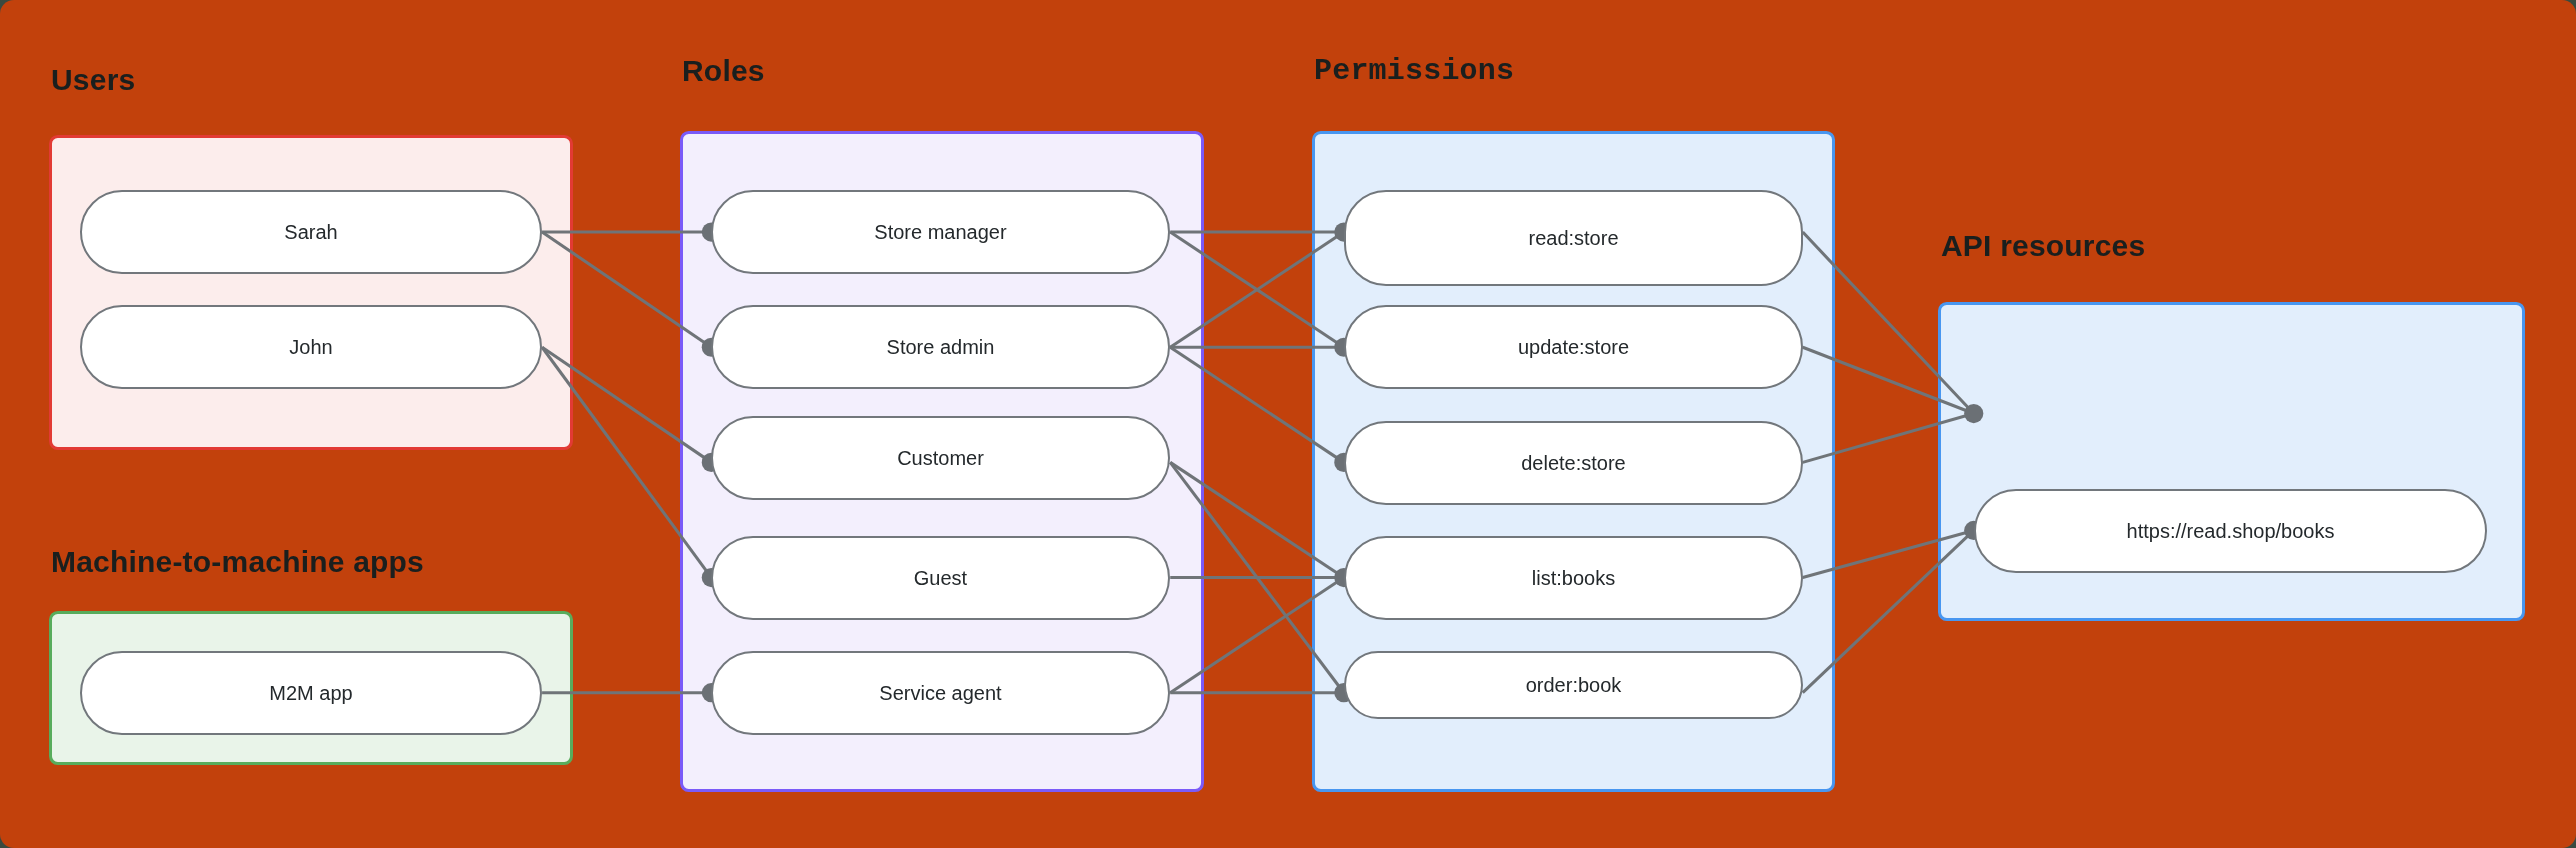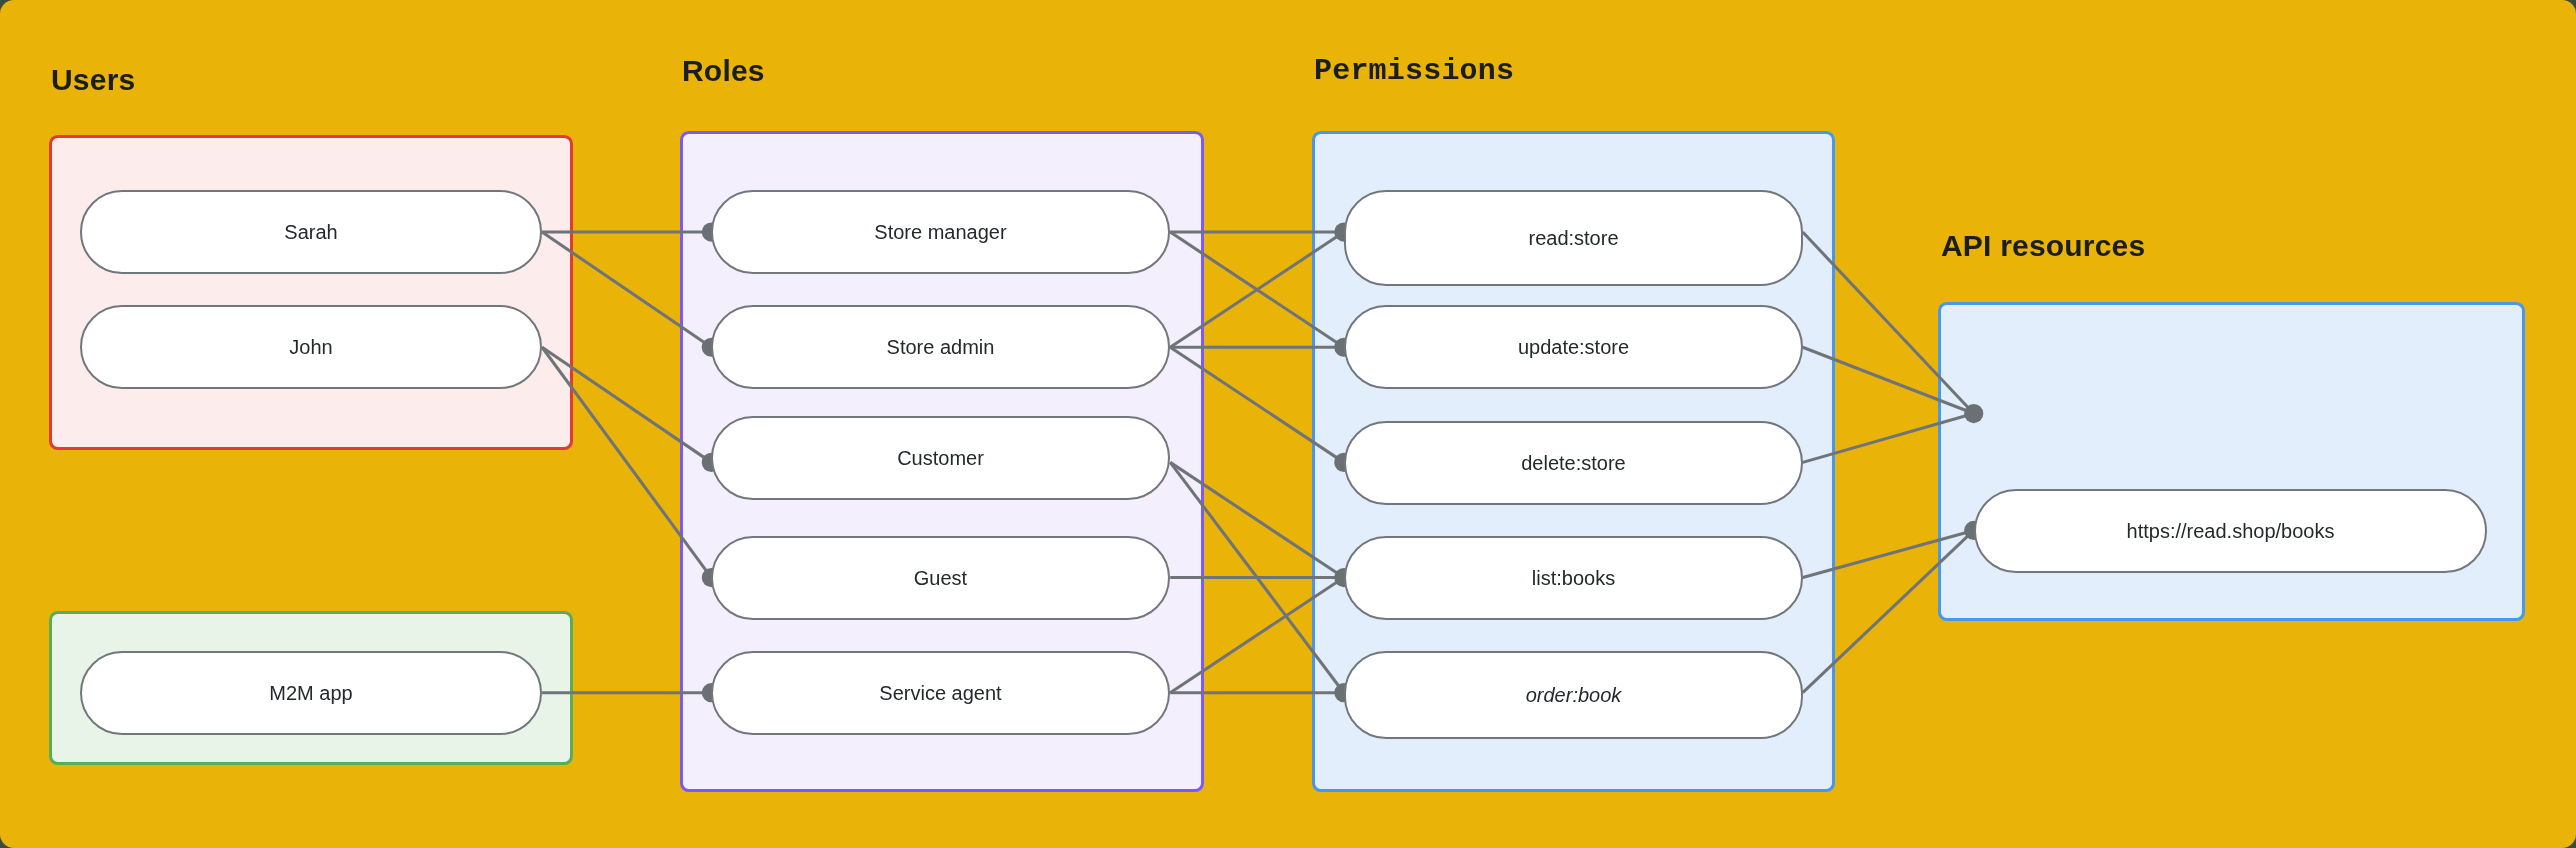--- a/index.html
+++ b/index.html
@@ -5,21 +5,21 @@
   html,body{margin:0;padding:0;}
   body{
     background:#3a4a40;
     width:2576px;height:848px;
     font-family:"Liberation Sans","DejaVu Sans",sans-serif;
     overflow:hidden;
   }
   .surface{
     position:relative;
     width:2576px;height:848px;
-    background:#eab308;
+    background:#c2410c;
     border-radius:14px;
     overflow:hidden;
   }
   .group-label{
     position:absolute;
     font-size:30px;
     font-weight:600;
     color:#1a1f1e;
     letter-spacing:0.2px;
     white-space:nowrap;
@@ -52,20 +52,21 @@
   }
 </style>
 </head>
 <body>
 
 <div class="surface">
 
   <div class="group-label" style="left:51px;top:63px;">Users</div>
   <div class="group-box" style="left: 49px; top: 135px; width: 524px; height: 315px; border-color: rgb(226, 58, 52); background-color: rgb(252, 237, 236);"></div>
 
+  <div class="group-label" style="left:51px;top:545px;">Machine-to-machine apps</div>
   <div class="group-box" style="left: 49px; top: 611px; width: 524px; height: 154px; border-color: rgb(88, 172, 92); background-color: rgb(233, 244, 233);"></div>
 
   <div class="group-label" style="left:682px;top:54px;">Roles</div>
   <div class="group-box" style="left: 680px; top: 131px; width: 524px; height: 661px; border-color: rgb(122, 90, 248); background-color: rgb(243, 239, 253);"></div>
 
   <div class="group-label" style="left:1314px;top:54px;font-family:Liberation Mono, monospace;">Permissions</div>
   <div class="group-box" style="left: 1312px; top: 131px; width: 523px; height: 661px; border-color: rgb(72, 150, 240); background-color: rgb(226, 238, 252);"></div>
 
   <div class="group-label" style="left:1941px;top:229px;">API resources</div>
   <div class="group-box" style="left: 1938px; top: 302px; width: 587px; height: 319px; border-color: rgb(72, 150, 240); background-color: rgb(226, 238, 252);"></div>
@@ -113,18 +114,18 @@
   <div class="pill" id="node-store-manager" style="left:711px;top:190px;width:459px;height:84px;">Store manager</div>
   <div class="pill" id="node-store-admin" style="left:711px;top:305px;width:459px;height:84px;">Store admin</div>
   <div class="pill" id="node-customer" style="left:711px;top:416px;width:459px;height:84px;">Customer</div>
   <div class="pill" id="node-guest" style="left:711px;top:536px;width:459px;height:84px;">Guest</div>
   <div class="pill" id="node-service-agent" style="left:711px;top:651px;width:459px;height:84px;">Service agent</div>
 
   <div class="pill" id="node-read-store" style="left:1344px;top:190px;width:459px;height:96px;">read:store</div>
   <div class="pill" id="node-update-store" style="left:1344px;top:305px;width:459px;height:84px;">update:store</div>
   <div class="pill" id="node-delete-store" style="left:1344px;top:421px;width:459px;height:84px;">delete:store</div>
   <div class="pill" id="node-list-books" style="left:1344px;top:536px;width:459px;height:84px;">list:books</div>
-  <div class="pill" id="node-order-book" style="left:1344px;top:651px;width:459px;height:88px;font-style:italic;">order:book</div>
+  <div class="pill" id="node-order-book" style="left:1344px;top:651px;width:459px;height:68px;">order:book</div>
 
   <div class="pill" id="node-books" style="left:1974px;top:489px;width:513px;height:84px;">https://read.shop/books</div>
 
 </div>
 
 
 </body></html>

